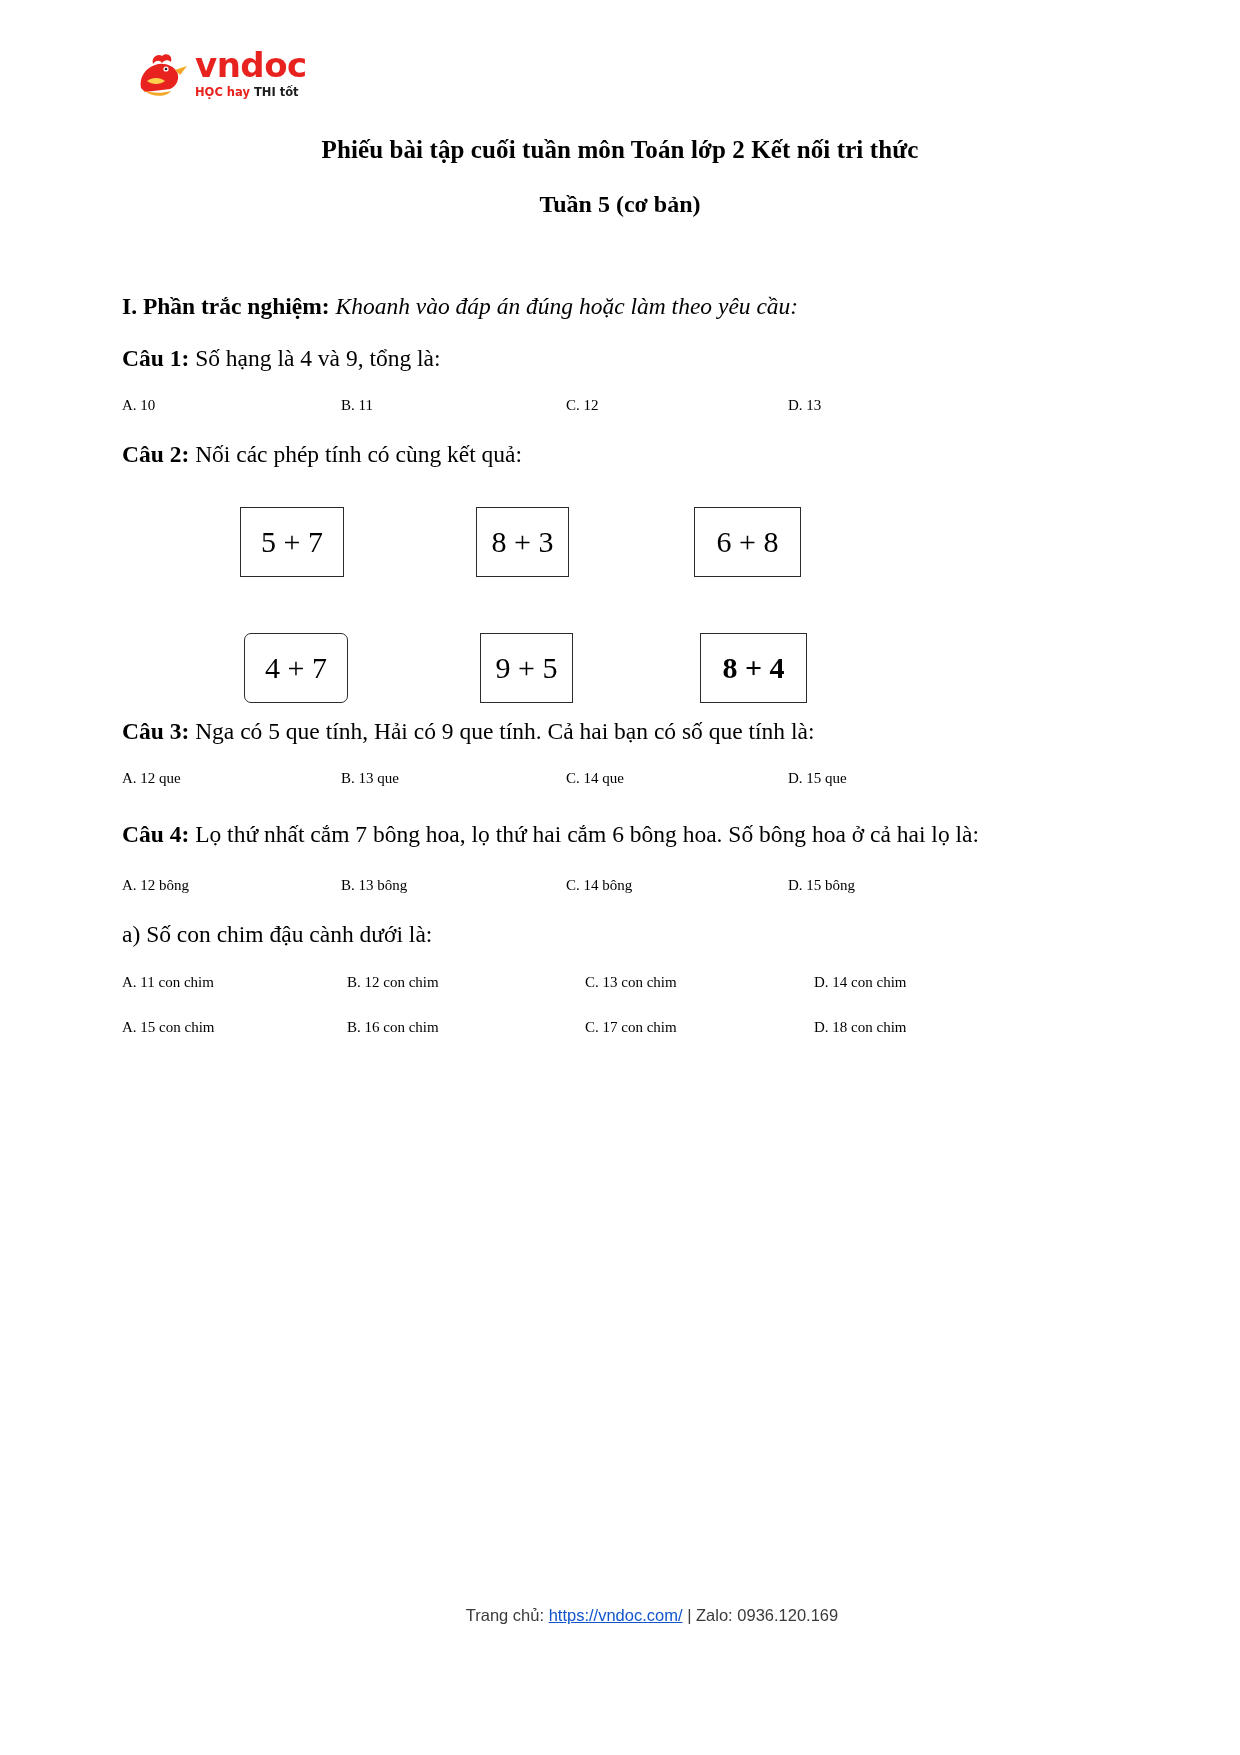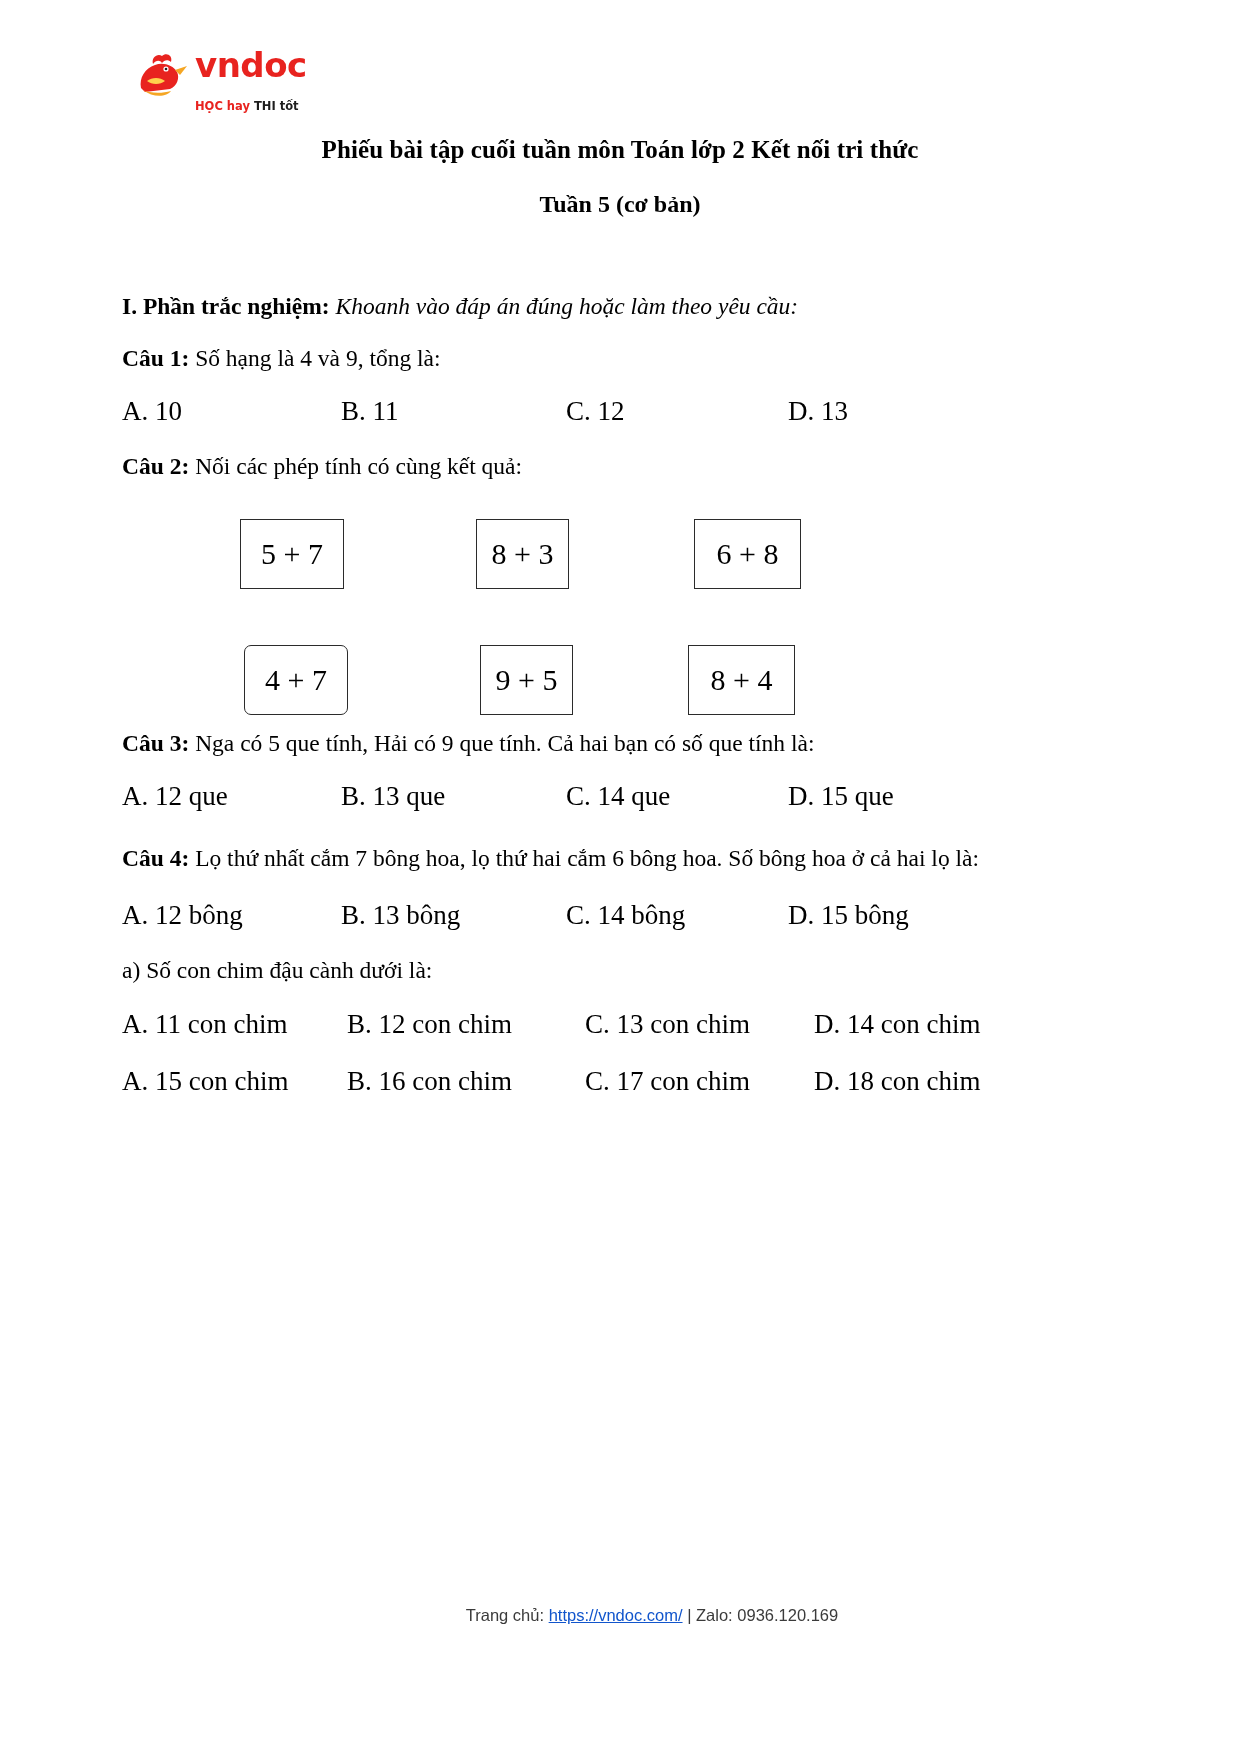--- a/index.html
+++ b/index.html
@@ -48,21 +48,21 @@
     font-size: 34px;
     line-height: 34px;
     color: #e8231f;
     letter-spacing: -0.5px;
   }
   .logo-tag {
     font-family: "DejaVu Sans", sans-serif;
     font-size: 11.5px;
     line-height: 14px;
     font-weight: 700;
-    margin-top: 17px;
+    margin-top: 3px;
     white-space: nowrap;
   }
   .logo-tag .t-red { color: #e8231f; }
   .logo-tag .t-dark { color: #1d1d1d; }
 
   
   .doc-title {
     position: absolute;
     top: 136px;
     left: 0;
@@ -100,21 +100,21 @@
   .q-line.wrap {
     line-height: 1.55;
   }
 
   
   .options {
     display: flex;
     margin-bottom: 30px;
   }
   .options .opt {
-    font-size: 27px;
+    font-size: 15px;
   }
   .opt-w1 { width: 219px; }
   .opt-w2 { width: 225px; }
   .opt-w3 { width: 222px; }
 
   
   .box-row {
     position: relative;
     height: 72px;
     margin-bottom: 0;
@@ -212,21 +212,21 @@
       </div>
     </div>
 
     <div class="box-row" style="height:115px;">
       <div class="mbox" style="left:122px; top:28px; width:104px;border-radius:7px;">
         <span>4 + 7</span>
       </div>
       <div class="mbox" style="left:358px; top:28px; width:93px;">
         <span>9 + 5</span>
       </div>
-      <div class="mbox" style="left:566px; top:28px; width:107px;">
+      <div class="mbox" style="left:578px; top:28px; width:107px;font-weight:bold;">
         <span>8 + 4</span>
       </div>
     </div>
 
     <div class="q-line">
       <span class="bold">Câu 3:</span>
       <span>Nga có 5 que tính, Hải có 9 que tính. Cả hai bạn có số que tính là:</span>
     </div>
     <div class="options">
       <span class="opt opt-w1">A. 12 que</span>

